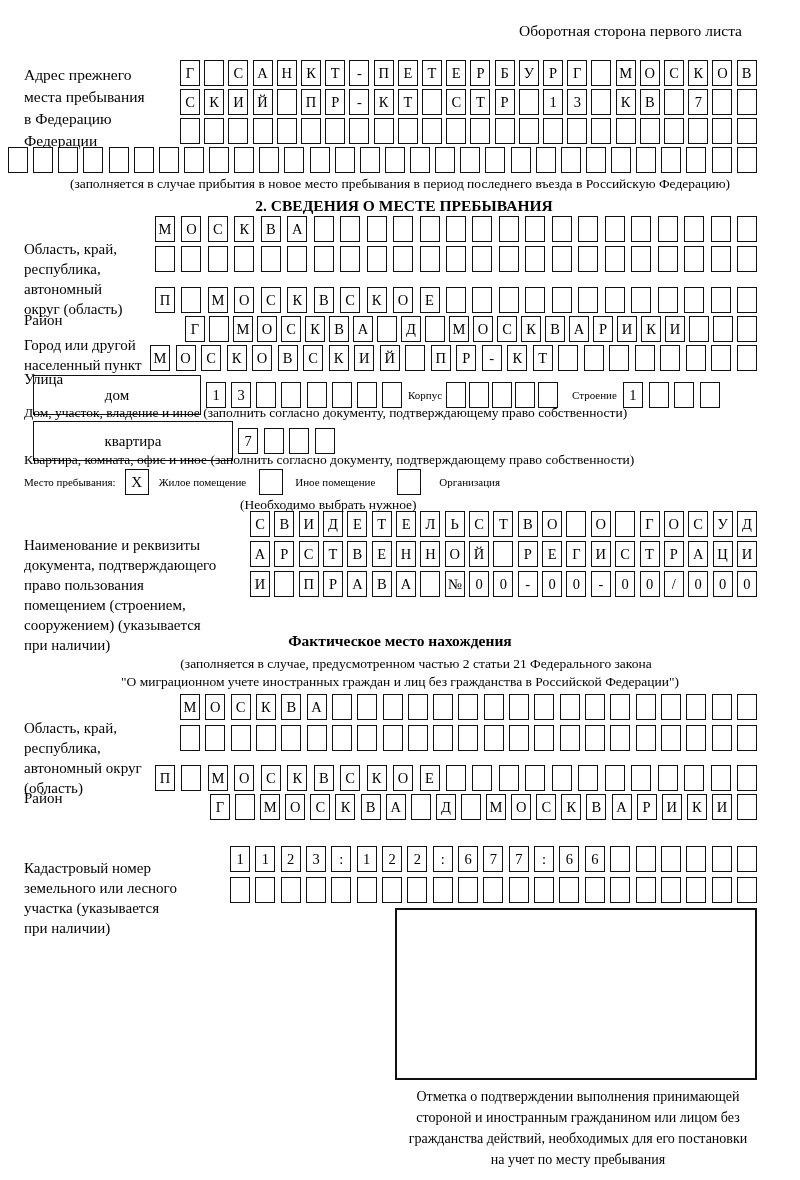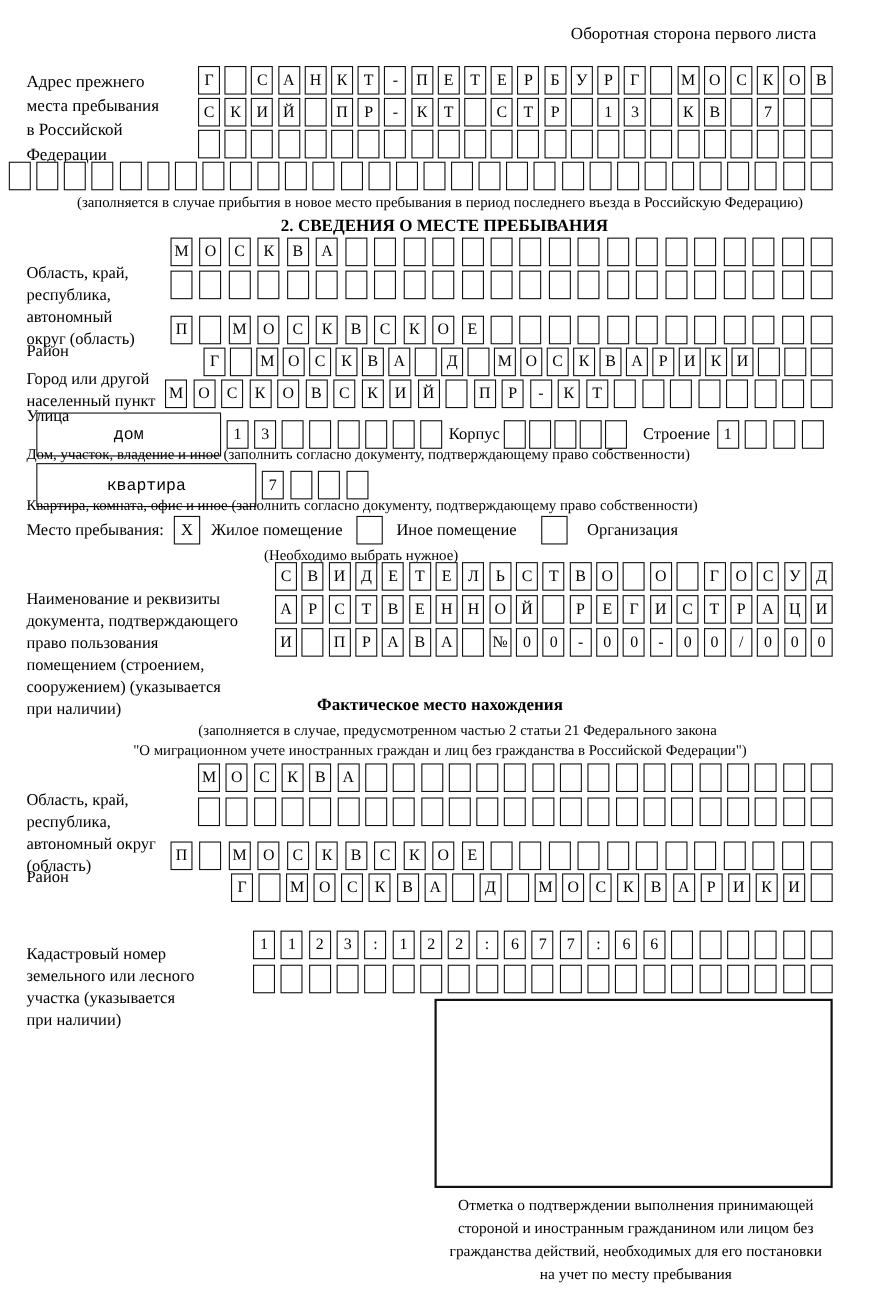--- a/index.html
+++ b/index.html
@@ -20,37 +20,37 @@
     width:20px;height:26px;border:1.7px solid #111;box-sizing:border-box;
     font-size:14.5px;background:#fff;
   }
   .checkcell{
     display:inline-flex;flex:none;align-items:center;justify-content:center;
     width:24px;height:26px;border:1.7px solid #111;box-sizing:border-box;
     font-size:15px;background:#fff;
   }
   .rect{
     display:flex;align-items:center;justify-content:center;flex:none;
-    height:40px;border:1.9px solid #111;box-sizing:border-box;font-size:15px;font-family:Liberation Mono, monospace;
+    height:40px;border:1.9px solid #111;box-sizing:border-box;font-size:15px;
   }
   .inline-row{display:flex;align-items:center;}
-  .small-label{font-size:15px;white-space:nowrap;}
+  .small-label{font-size:11px;white-space:nowrap;}
   .stampbox{border:2px solid #111;box-sizing:border-box;background:#fff;}
   .stampcap{font-size:14px;line-height:21px;text-align:center;white-space:pre-line;}
 </style>
 </head>
 <body>
 
 <div id="page">
 
   <div class="abs" style="top:22px;right:58px;font-size:15.5px;">Оборотная сторона первого листа</div>
 
   <div class="abs lbl-wide" style="top:64px;left:24px;width:155px;">Адрес прежнего
 места пребывания
-в Российской
+в Федерацию
 Федерации</div>
   <div class="abs boxrow" style="top:60px;left:180px;width:577px;">
       <span class="cell">Г</span>
       <span class="cell"></span>
       <span class="cell">С</span>
       <span class="cell">А</span>
       <span class="cell">Н</span>
       <span class="cell">К</span>
       <span class="cell">Т</span>
       <span class="cell">-</span>

